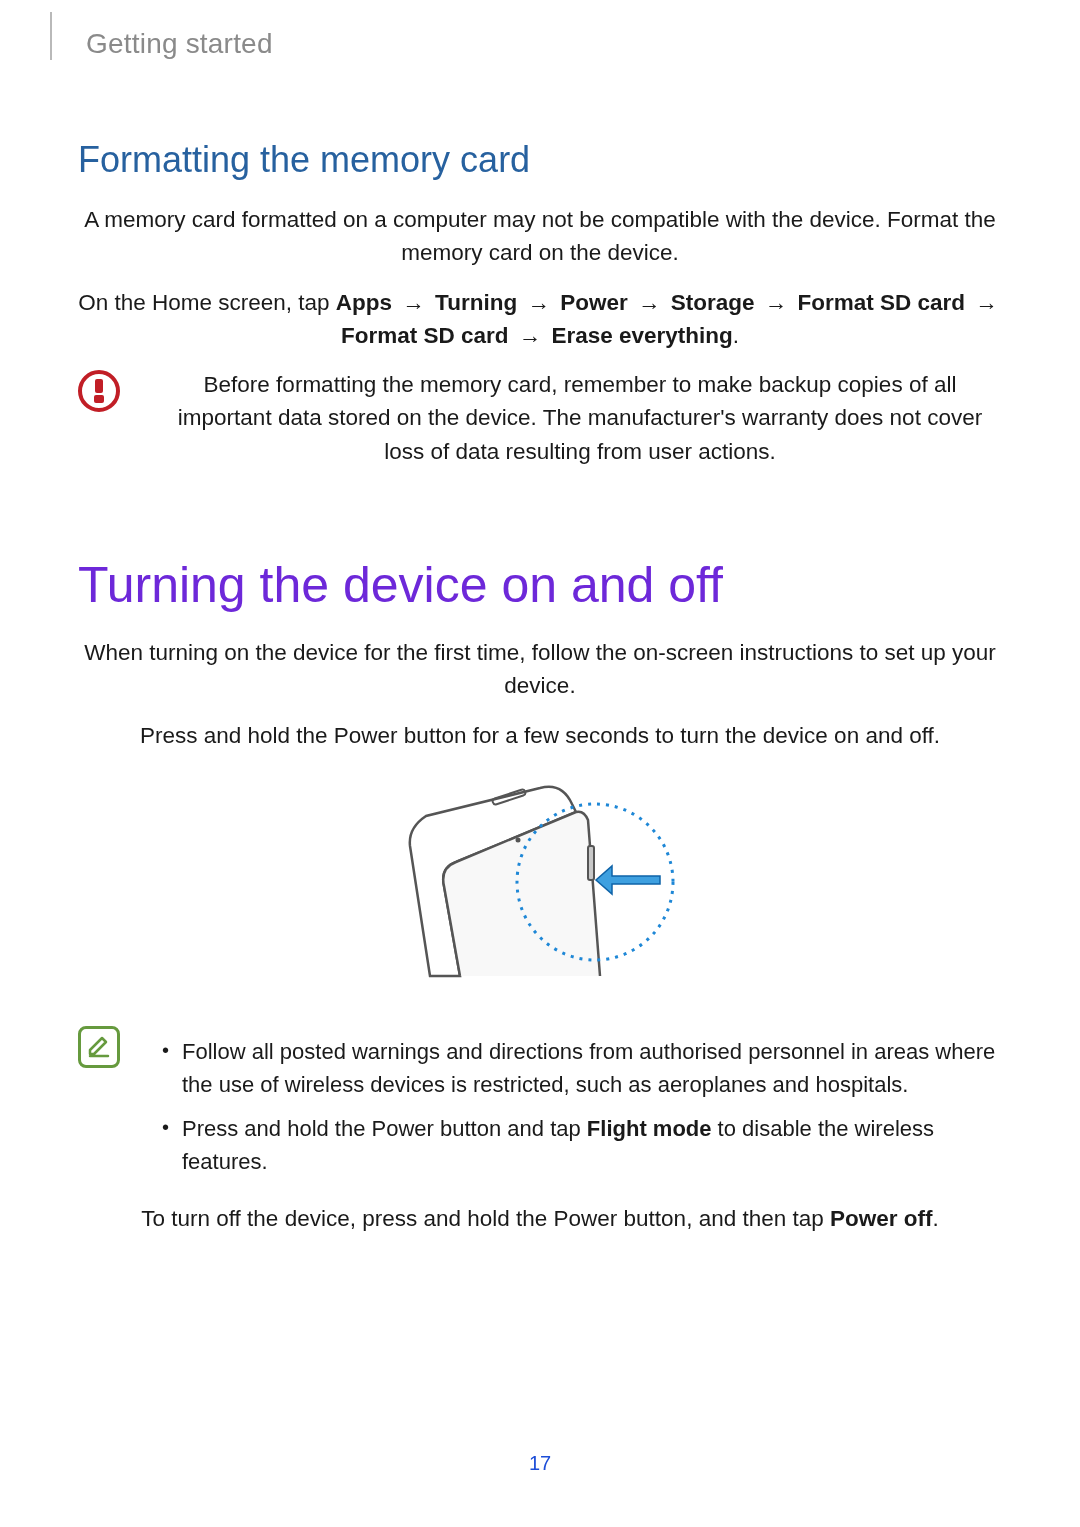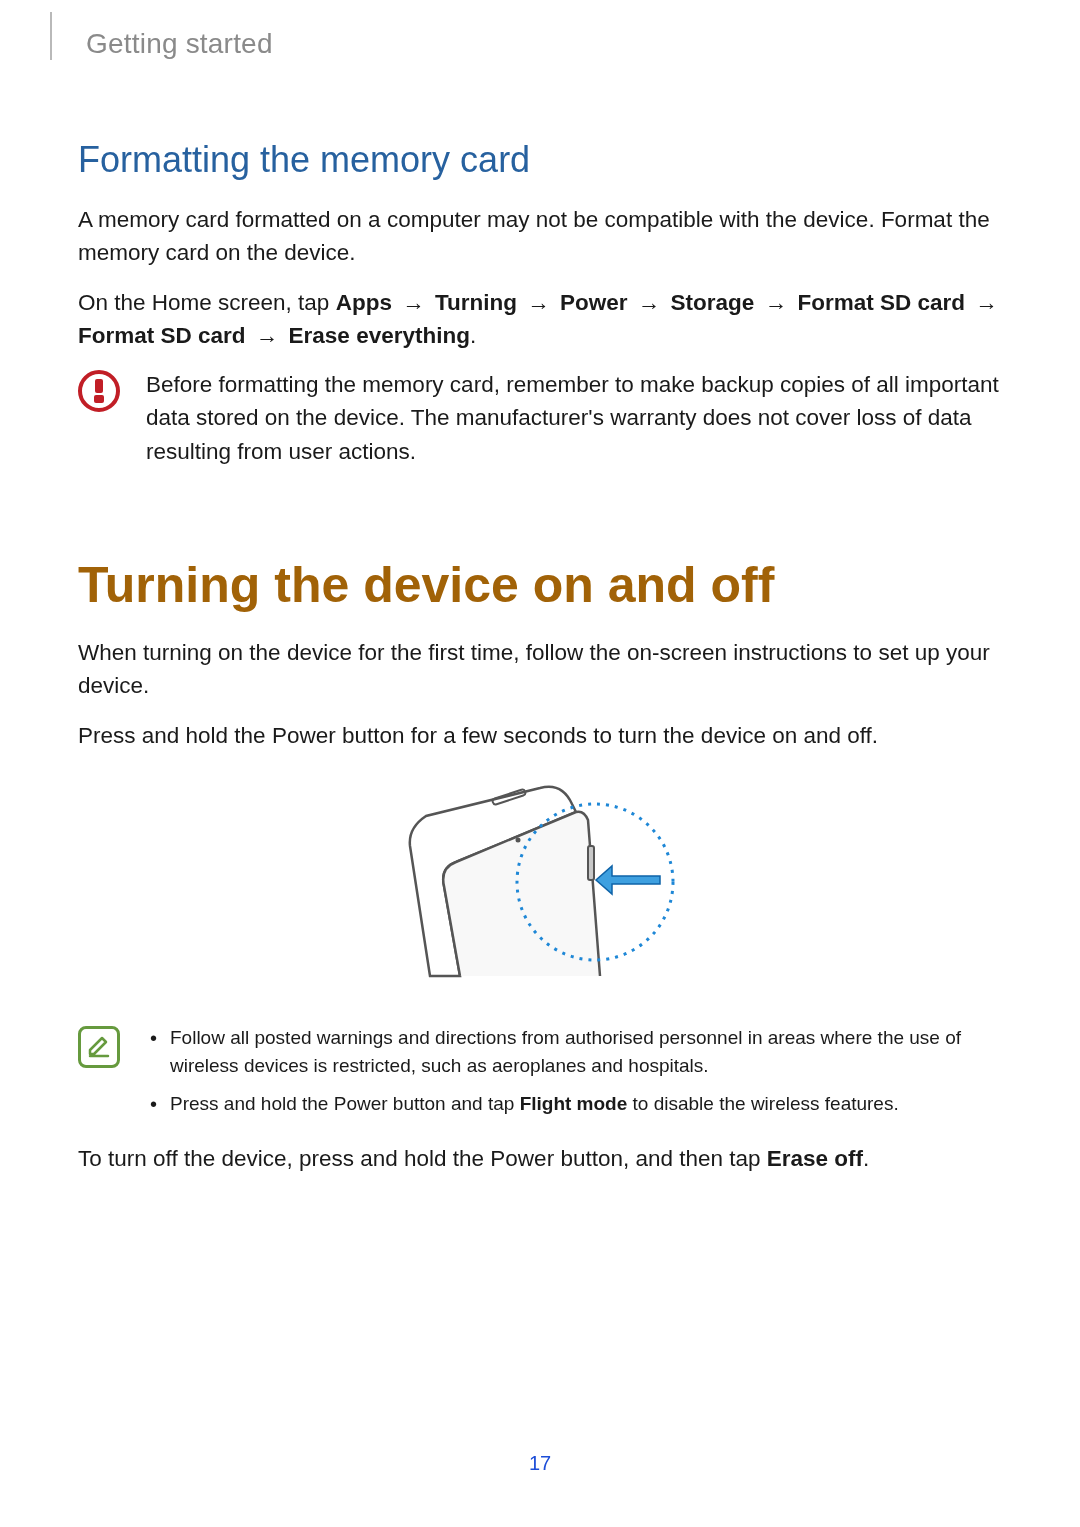--- a/index.html
+++ b/index.html
@@ -30,37 +30,38 @@
     letter-spacing: 0.2px;
   }
   h2.section-sub {
     color: #27619f;
     font-weight: 400;
     font-size: 36px;
     margin-top: 79px;
     margin-bottom: 22px;
   }
   h1.section-main {
-    color: #a16207;
-    font-weight: 700;
+    color: #6d28d9;
+    font-weight: 400;
     font-size: 50px;
     margin-top: 88px;
     margin-bottom: 22px;
   }
   p.body {
     font-size: 22.5px;
     line-height: 1.48;
     margin-bottom: 16px;
     color: #1a1a1a;
+    text-align: center;
   }
   .bold { font-weight: 600; }
   .arrow { padding: 0 4px; }
   .callout {
     display: flex;
-    gap: 22px;
+    gap: 34px;
     margin-top: 8px;
     margin-bottom: 0;
   }
   .callout .icon-col { flex: 0 0 46px; }
   .callout .text-col { flex: 1; }
   .callout p.body { margin-bottom: 0; }
   .icon-circle {
     width: 42px; height: 42px;
     border: 4px solid #c11e26;
     border-radius: 50%;
@@ -99,23 +100,24 @@
     margin-top: 2px;
   }
   .note-square svg { display: block; }
   ul.bullets {
     list-style: none;
     padding-left: 0;
   }
   ul.bullets li {
     position: relative;
     padding-left: 24px;
-    font-size: 19px;
+    font-size: 22px;
     line-height: 1.48;
     margin-bottom: 10px;
+    margin-top: 12px;
   }
   ul.bullets li::before {
     content: "•";
     position: absolute;
     left: 4px;
     top: 0;
     font-size: 20px;
     color: #1a1a1a;
   }
   .diagram {
@@ -207,18 +209,18 @@
       <ul class="bullets">
         <li>Follow all posted warnings and directions from authorised personnel in areas where the use of wireless devices is restricted, such as aeroplanes and hospitals.</li>
         <li>
           <span>Press and hold the Power button and tap </span><span class="bold">Flight mode</span><span> to disable the wireless features.</span>
         </li>
       </ul>
     </div>
   </div>
 
   <p class="body" style="margin-top:14px">
-    <span>To turn off the device, press and hold the Power button, and then tap </span><span class="bold">Erase off</span><span>.</span>
+    <span>To turn off the device, press and hold the Power button, and then tap </span><span class="bold">Power off</span><span>.</span>
   </p>
 
 </div>
 
 <div class="page-number">17</div>
 
 </body></html>

